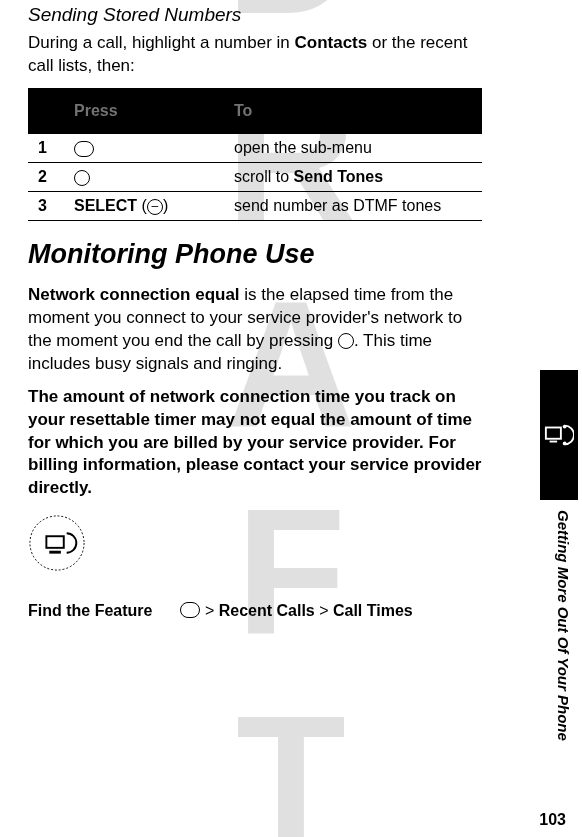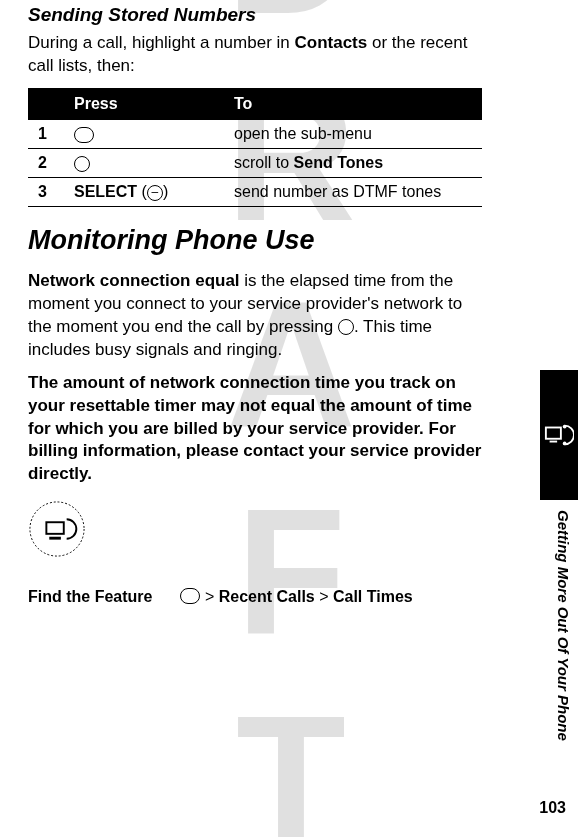--- a/index.html
+++ b/index.html
@@ -22,21 +22,21 @@
 
     .page {
       position: relative;
       z-index: 1;
       padding: 4px 28px 20px 28px;
       width: 510px;
     }
 
     .section-title-italic {
       font-size: 19px;
-      font-weight: 700;
+      font-weight: 400;
       font-style: italic;
       margin-bottom: 6px;
     }
 
     .body-text {
       font-size: 17px;
       line-height: 1.35;
       margin-bottom: 10px;
     }
     .body-text .bold { font-weight: 700; }
@@ -49,24 +49,24 @@
     }
 
     table.steps {
       width: 100%;
       border-collapse: collapse;
       margin: 4px 0 18px 0;
       font-size: 16px;
     }
     table.steps thead th {
       background: #000;
-      color: #ffffff;
+      color: #737373;
       font-weight: 700;
       text-align: left;
-      padding: 7px 10px;
+      padding: 14px 10px;
     }
     table.steps thead th.narrow { width: 36px; padding-right: 0; }
     table.steps thead th.press { width: 160px; }
     table.steps tbody td {
       border-bottom: 1px solid #000;
       padding: 5px 10px;
       vertical-align: middle;
     }
     table.steps tbody td.num { font-weight: 700; width: 36px; padding-right: 0; }
     table.steps tbody td.key { width: 160px; }
@@ -152,21 +152,21 @@
       font-weight: 700;
       font-style: italic;
       writing-mode: vertical-rl;
       white-space: nowrap;
       z-index: 2;
     }
 
     .page-number {
       position: absolute;
       right: 16px;
-      bottom: 20px;
+      bottom: 8px;
       font-size: 16px;
       font-weight: 700;
       z-index: 2;
     }
   </style>
 </head>
 <body>
 
 <div class="watermark">DRAFT</div>
 

